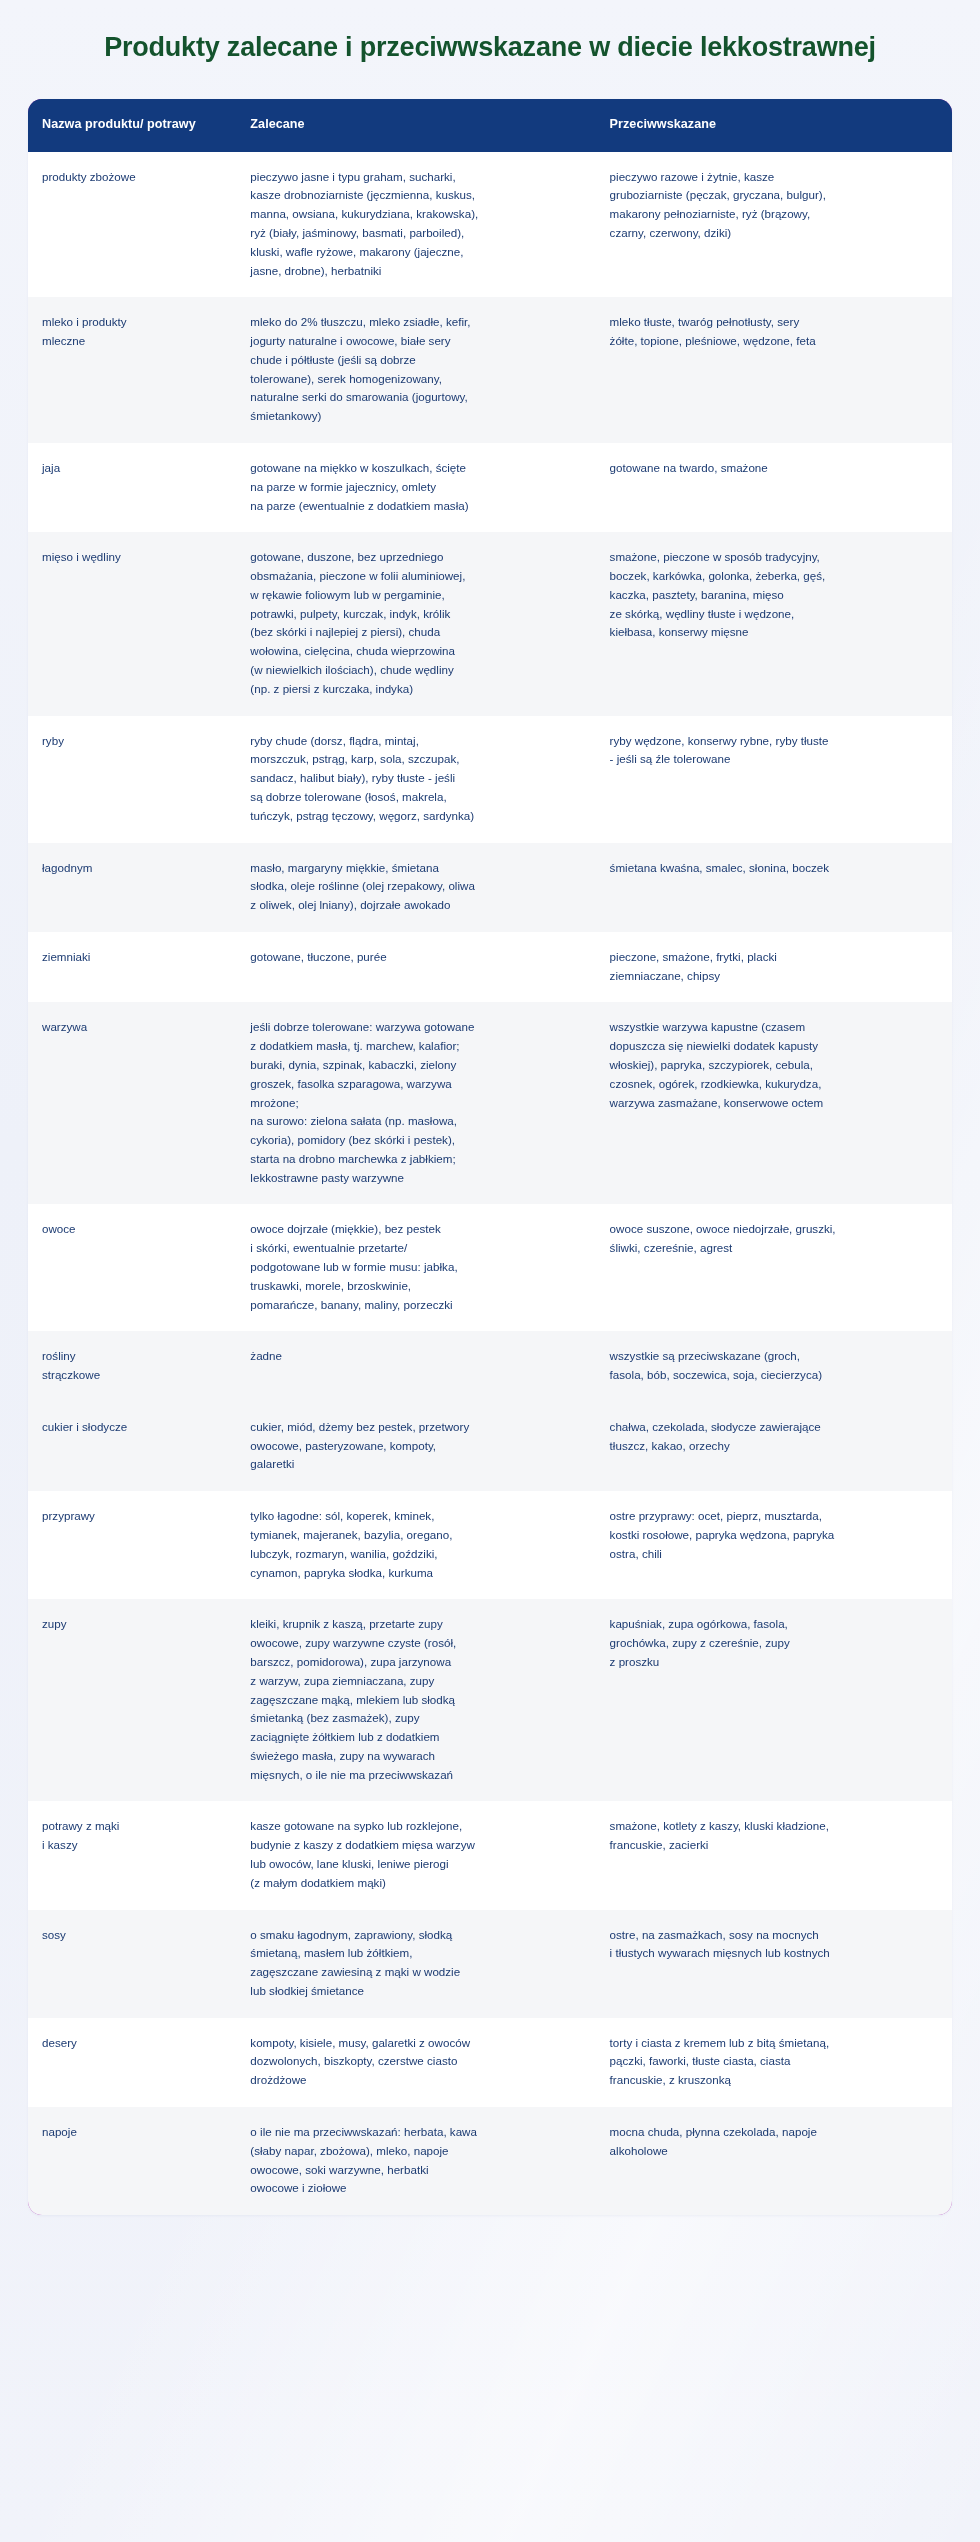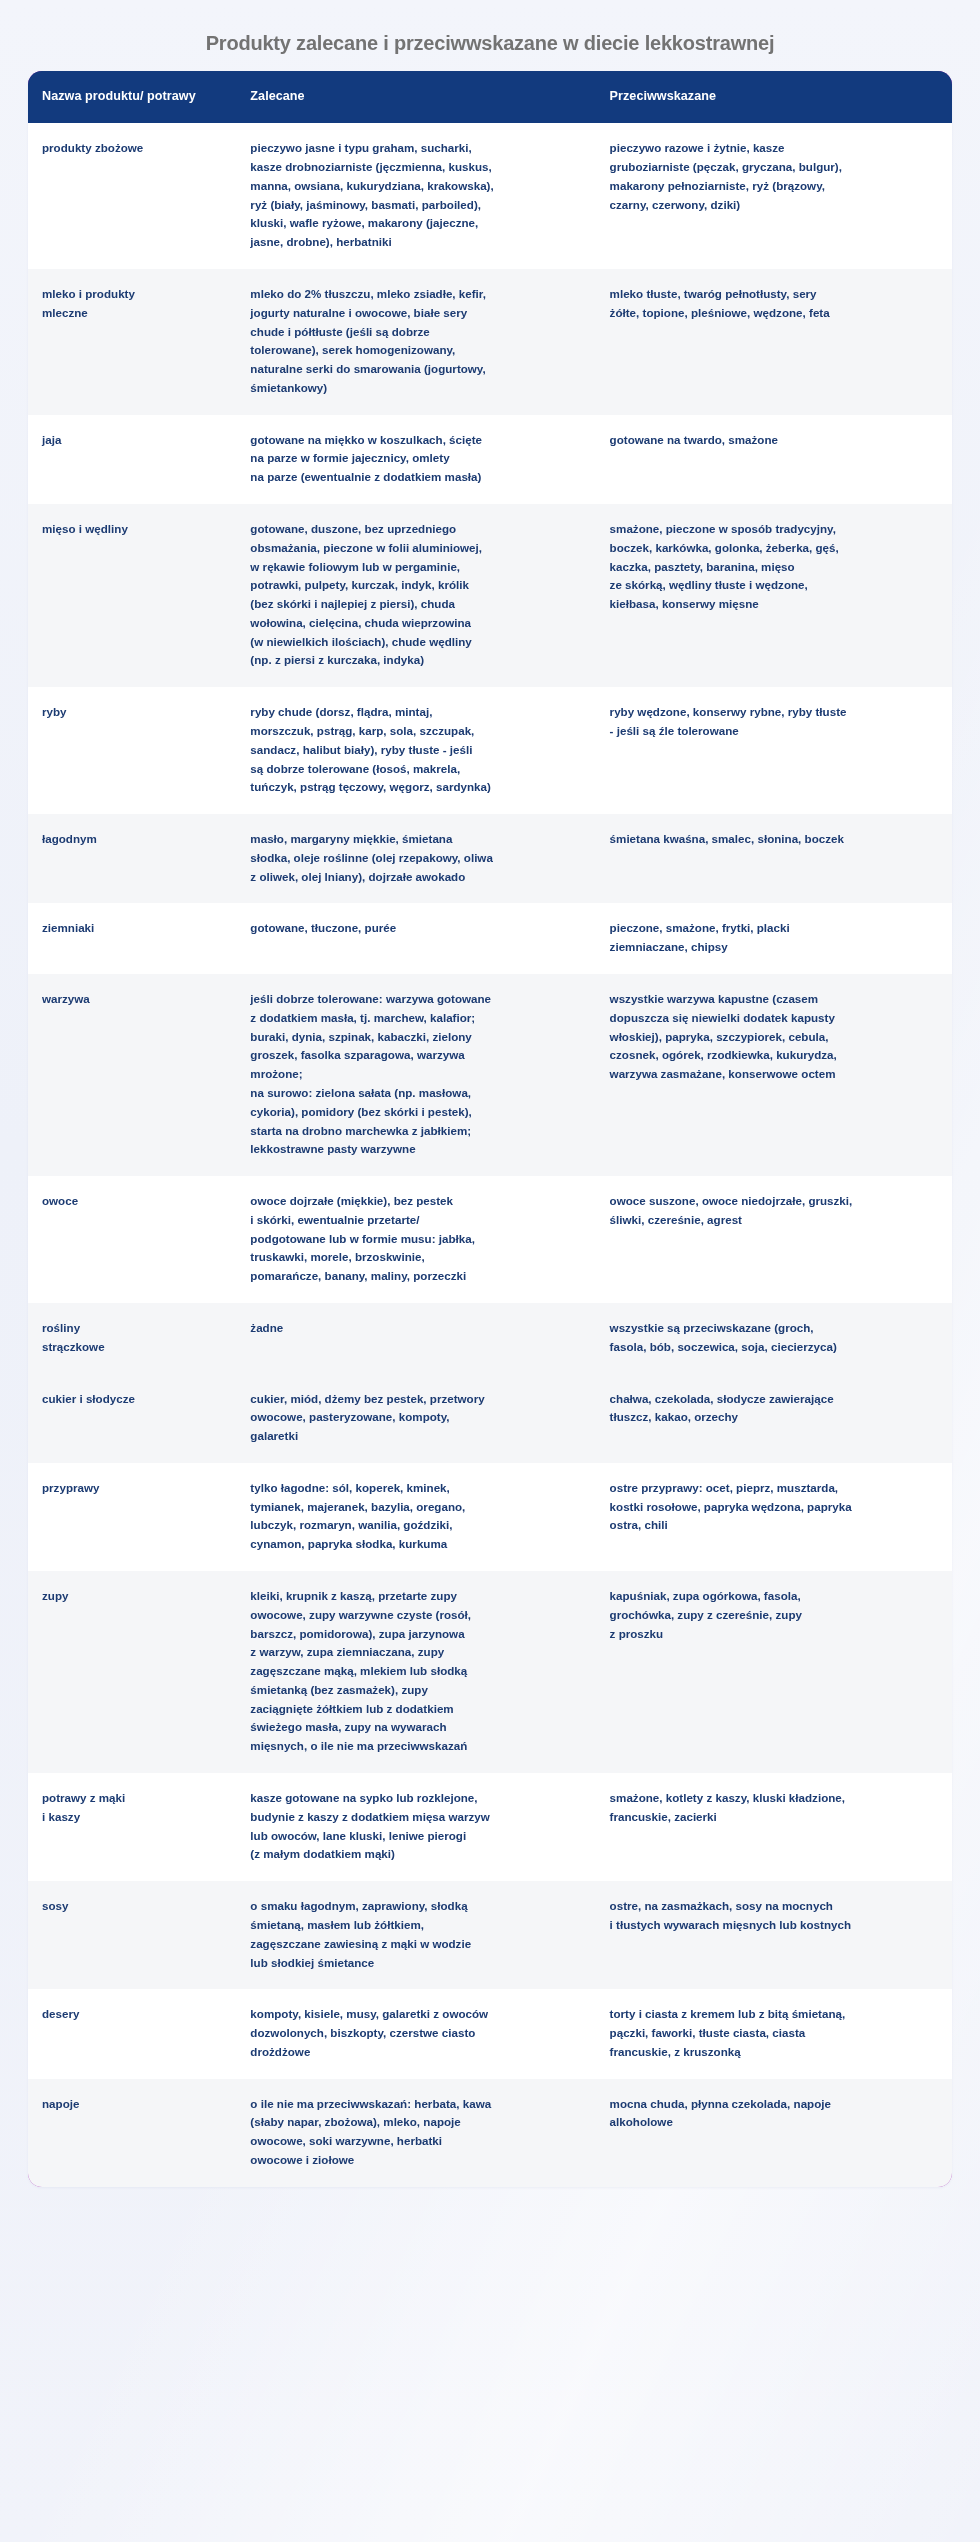--- a/index.html
+++ b/index.html
@@ -23,26 +23,26 @@
   
   .page::after {
     content: "";
     position: absolute;
     inset: 0;
     pointer-events: none;
     background: linear-gradient(115deg, rgba(255,255,255,0) 55%, rgba(255,255,255,0.55) 78%, rgba(255,255,255,0) 100%);
   }
   .page-title {
     text-align: center;
-    color: #737373;
-    font-size: 20px;
+    color: #14532d;
+    font-size: 27px;
     font-weight: bold;
     letter-spacing: -0.2px;
     line-height: 1.2;
-    padding: 31px 40px 16px 40px;
+    padding: 31px 40px 36px 40px;
     margin: 0;
     position: relative;
     z-index: 2;
   }
   .table-wrap {
     position: relative;
     z-index: 2;
     margin: 0 28px 0 28px;
     border-radius: 14px;
     overflow: hidden;
@@ -85,21 +85,20 @@
     padding-right: 22px;
   }
   tbody tr.row-alt td {
     background: #f5f6f8;
   }
   tbody tr.row-plain td {
     background: #ffffff;
   }
   tbody tr td {
     border-top: 1px solid #ffffff;
-    font-weight: bold;
   }
   tbody tr.row-alt td {
     border-top: 1px solid #f5f6f8;
   }
   .cell-text {
     display: block;
     white-space: pre-line;
   }
   .bottom-space {
     height: 86px;

